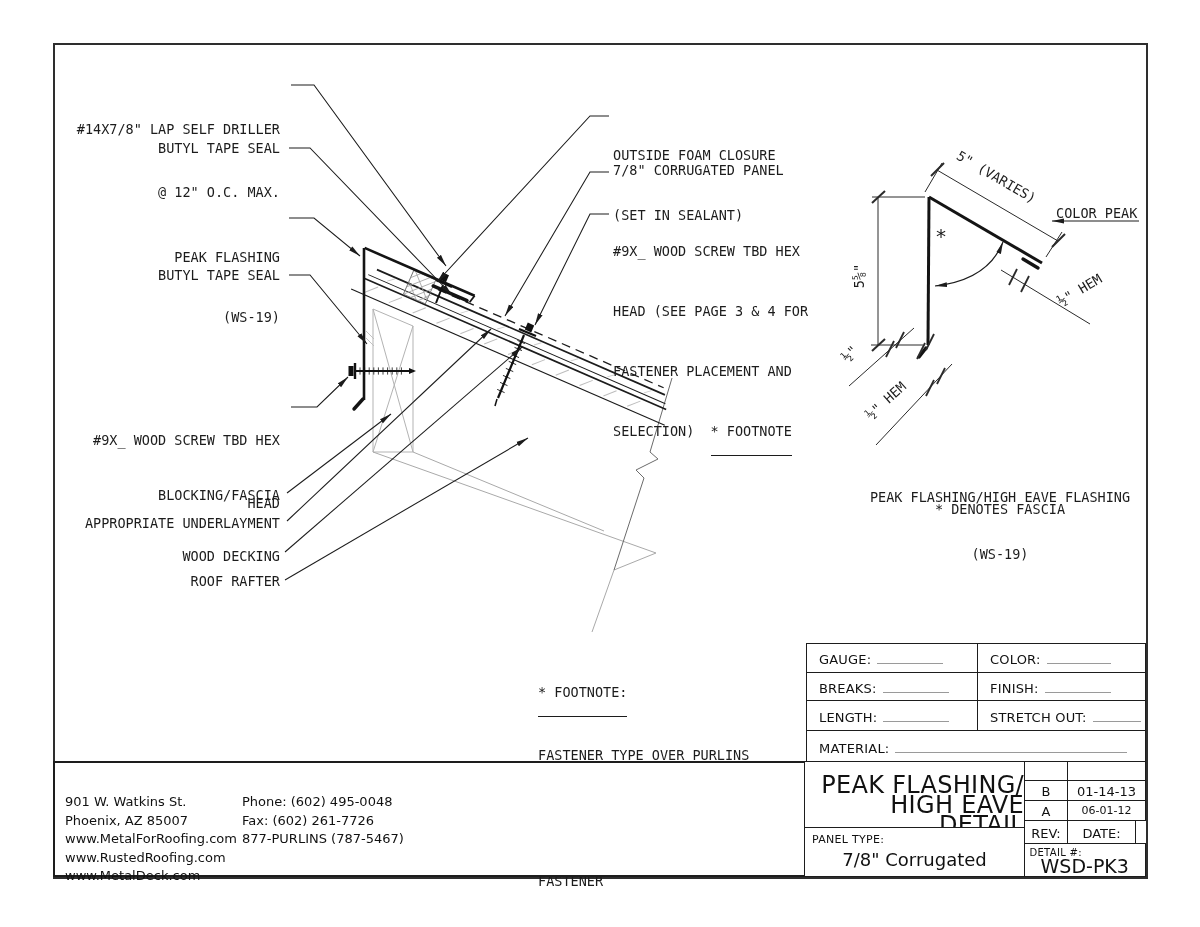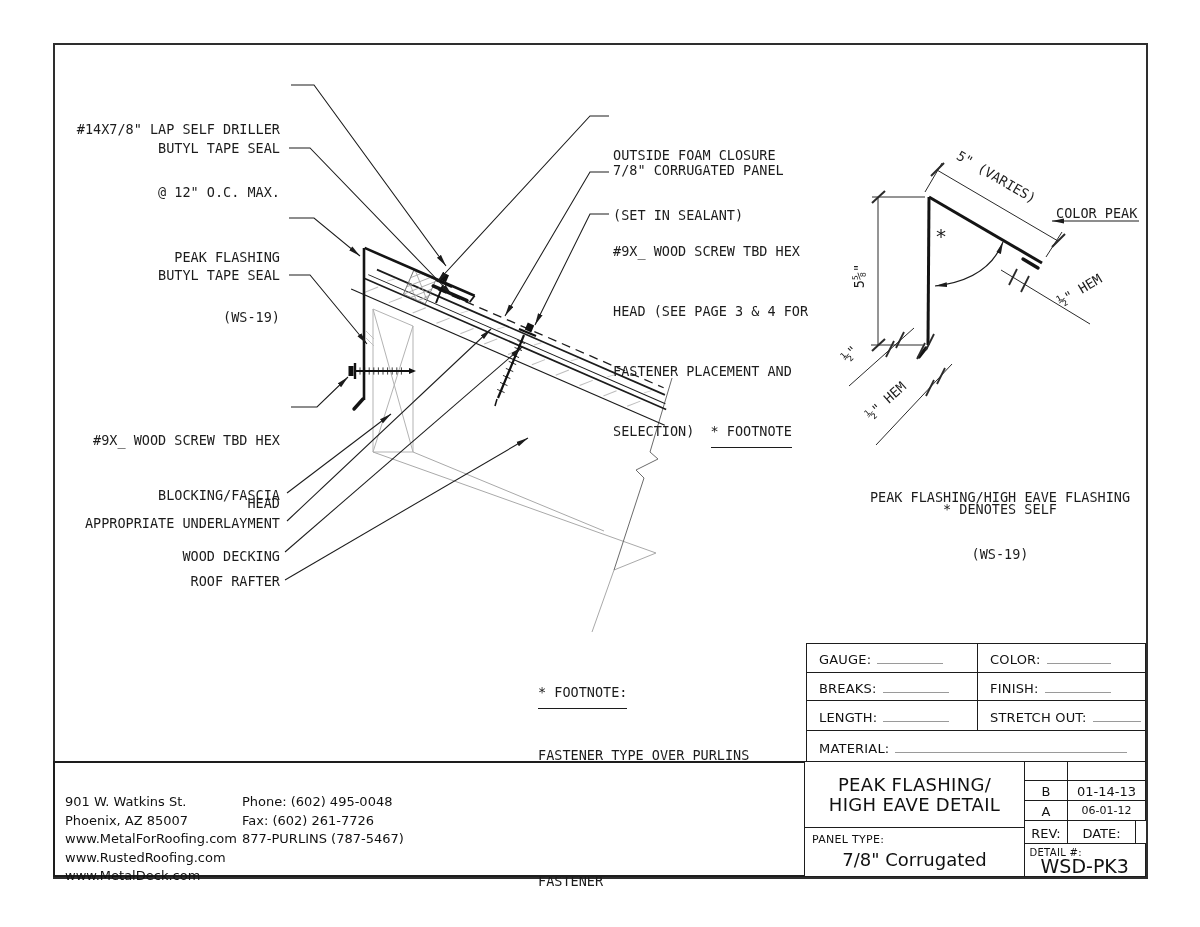--- a/index.html
+++ b/index.html
@@ -6,21 +6,21 @@
   #page{position:relative;width:1200px;height:927px;background:#fff;overflow:hidden;
         font-family:"DejaVu Sans",sans-serif;color:#1c1c1c;}
   .sheet-border{position:absolute;left:53px;top:43px;width:1091px;height:832px;
         border:2px solid #2e2e2e;}
   svg.lines{position:absolute;left:0;top:0;}
   
   .cad{position:absolute;font-family:"DejaVu Sans Mono",monospace;font-size:13.5px;
        line-height:20px;color:#1c1c1c;white-space:pre;}
   .cad.r{text-align:right;}
   .cad.c{text-align:center;}
-  .u{border-bottom:1.4px solid #1c1c1c;padding-bottom:8px;}
+  .u{border-bottom:1.4px solid #1c1c1c;padding-bottom:16px;}
   
   .tb{position:absolute;font-family:"DejaVu Sans",sans-serif;color:#111;}
   .cell{position:absolute;box-sizing:border-box;border:1.6px solid #1d1d1d;background:#fff;}
   .blank{display:inline-block;border-bottom:1.3px solid #9a9a9a;height:12px;
          vertical-align:baseline;margin-left:6px;}
   .speclabel{font-size:13px;letter-spacing:.2px;}
 </style>
 </head>
 <body>
 
@@ -260,21 +260,21 @@
     <div>FASTENER TYPE OVER PURLINS</div>
     <div>TO BE #12X SELF DRILLER</div>
     <div>FASTENER</div>
   </div>
 
   <div class="cad" style="left:1056px;top:203px">COLOR PEAK</div>
   <div class="cad c" style="left:850px;top:450px;width:300px;line-height:19px">
     <div>PEAK FLASHING/HIGH EAVE FLASHING</div>
     <div>(WS-19)</div>
   </div>
-  <div class="cad c" style="left:850px;top:499px;width:300px">* DENOTES SELF</div>
+  <div class="cad c" style="left:850px;top:499px;width:300px">* DENOTES FASCIA</div>
 
   <div>
     <div class="cell" style="left:806px;top:643px;width:173px;height:30px">
       <span class="tb speclabel" style="left:12px;top:7px;position:absolute"><span>GAUGE:</span><span class="blank" style="width:66px"></span></span>
     </div>
     <div class="cell" style="left:977px;top:643px;width:169px;height:30px">
       <span class="tb speclabel" style="left:12px;top:7px;position:absolute"><span>COLOR:</span><span class="blank" style="width:64px"></span></span>
     </div>
     <div class="cell" style="left:806px;top:671.5px;width:173px;height:30px">
       <span class="tb speclabel" style="left:12px;top:7px;position:absolute"><span>BREAKS:</span><span class="blank" style="width:66px"></span></span>
@@ -304,21 +304,21 @@
         <div>www.MetalDeck.com</div>
       </div>
       <div class="tb" style="position:absolute;left:187px;top:30px;width:205px;font-size:13px;line-height:18.6px;text-align:left">
         <div>Phone: (602) 495-0048</div>
         <div>Fax: (602) 261-7726</div>
         <div>877-PURLINS (787-5467)</div>
       </div>
     </div>
 
     <div class="cell" style="left:804px;top:761px;width:221px;height:67px">
-      <div class="tb" style="position:absolute;left:0;top:13px;width:100%;text-align:center;font-size:18px;line-height:20px;letter-spacing:.3px">
+      <div class="tb" style="position:absolute;left:0;top:13px;width:100%;text-align:right;font-size:24px;line-height:20px;letter-spacing:.3px">
         <div>PEAK FLASHING/</div>
         <div>HIGH EAVE DETAIL</div>
       </div>
     </div>
 
     <div class="cell" style="left:804px;top:826.5px;width:221px;height:50.5px">
       <div class="tb" style="position:absolute;left:7px;top:5px;font-size:11px;letter-spacing:.3px">PANEL TYPE:</div>
       <div class="tb" style="position:absolute;left:0;top:21px;width:100%;text-align:center;font-size:18px">7/8" Corrugated</div>
     </div>
 

